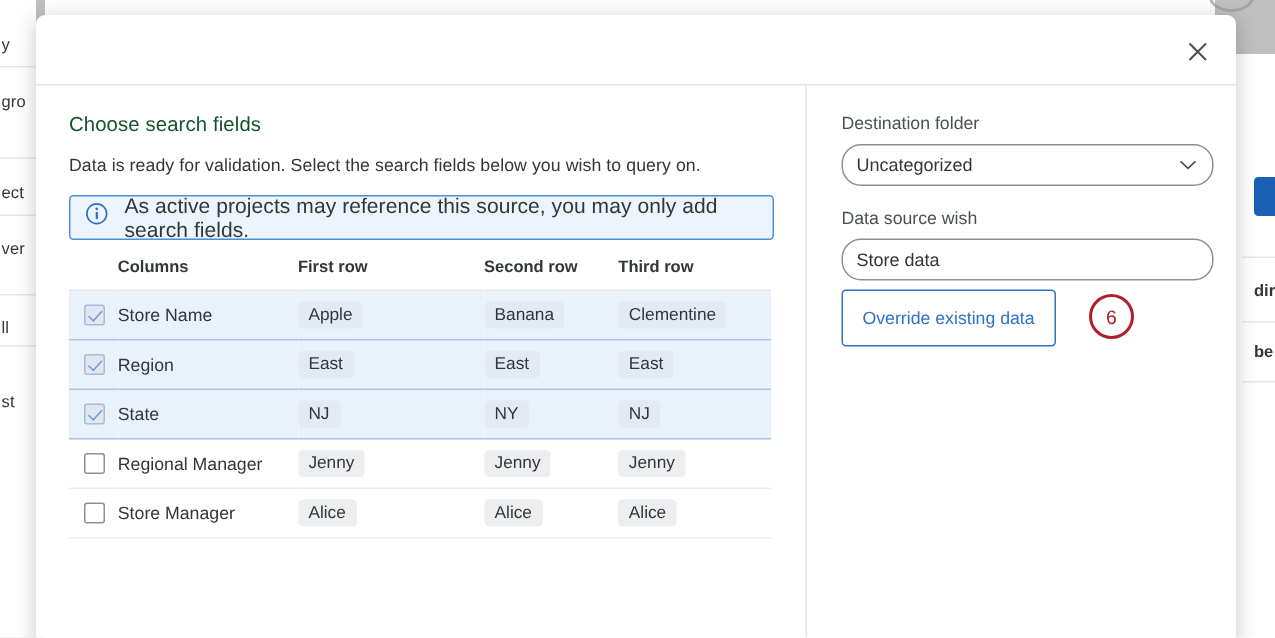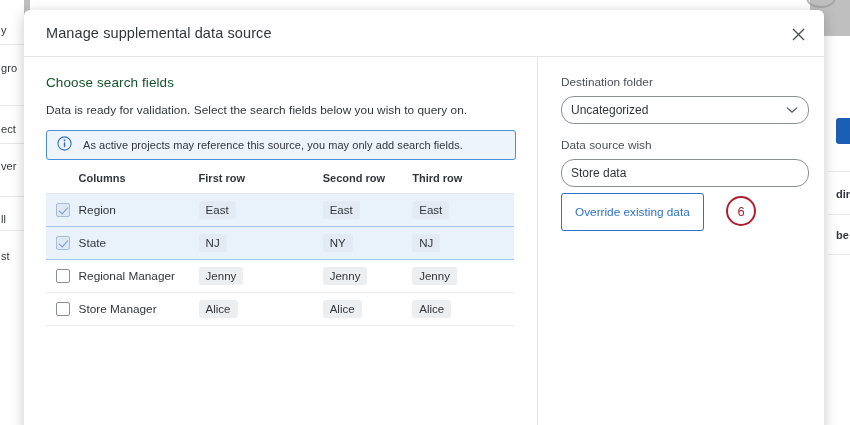--- a/index.html
+++ b/index.html
@@ -112,21 +112,21 @@
   .info-banner {
     width: 470px; height: 30px;
     background: #eef4fc;
     border: 1px solid #4a90d9;
     border-radius: 3px;
     display: flex; align-items: center;
     padding-left: 10px;
     margin-bottom: 12px;
   }
   .info-icon { flex: 0 0 auto; margin-right: 11px; display: block; }
-  .info-text { font-size: 11px; color: #32363b; letter-spacing: .05px; }
+  .info-text { font-size: 14px; color: #32363b; letter-spacing: .05px; }
 
   .count-line { font-size: 11.8px; color: #32363b; margin-bottom: 14px; }
   .count-num { color: #2f72c5; }
 
   
   .tbl { width: 468px; border-collapse: collapse; }
   .tbl th {
     text-align: left;
     font-size: 11px; font-weight: bold; color: #32363b;
     padding: 0 0 9px 0;
@@ -224,21 +224,21 @@
       <div class="bg-left-line" style="top:44px"></div>
       <div class="bg-left-line" style="top:105px"></div>
       <div class="bg-left-line" style="top:143px"></div>
       <div class="bg-left-line" style="top:196px"></div>
       <div class="bg-left-line" style="top:230px"></div>
       <div class="bg-frag" style="top:24px">y</div>
       <div class="bg-frag" style="top:62px">gro</div>
       <div class="bg-frag" style="top:123px">ect</div>
       <div class="bg-frag" style="top:160px">ver</div>
       <div class="bg-frag" style="top:213px">ll</div>
-      <div class="bg-frag" style="top:250px">st</div>
+      <div class="bg-frag" style="top:262px">st</div>
     </div>
   </div>
 
   <div class="bg-right">
     <div class="bg-right-card">
       <div class="bg-blue-btn"></div>
       <div class="bg-right-line" style="top:135px"></div>
       <div class="bg-right-line" style="top:178px"></div>
       <div class="bg-right-line" style="top:218px"></div>
       <div class="bg-right-frag" style="top:152px">dir</div>
@@ -247,21 +247,20 @@
     <div class="bg-scrollbar-track">
       <div class="bg-scrollbar-thumb" style="left:1px;top:6px"></div>
     </div>
   </div>
 
   <div class="bg-arc"></div>
 
   <div class="modal">
 
     <div class="modal-header">
-      <div class="modal-title">Manage supplemental data source</div>
       <button class="close-btn">
         <svg width="13" height="13" viewBox="0 0 13 13" aria-hidden="true">
           <path d="M1 1 L12 12 M12 1 L1 12" stroke="#4b5056" stroke-width="1.4" fill="none"></path>
         </svg>
       </button>
     </div>
 
     <div class="modal-body">
 
       <div class="left-pane">
@@ -285,20 +284,29 @@
           <thead>
             <tr>
               <th class="th-check"></th>
               <th class="th-columns">Columns</th>
               <th class="th-first">First row</th>
               <th class="th-second">Second row</th>
               <th class="th-third">Third row</th>
             </tr>
           </thead>
           <tbody>
+            <tr class="sel sel-first">
+              <td>
+                  <span class="cbx checked"></span>
+                </td>
+              <td>Store Name</td>
+              <td><span class="chip">Apple</span></td>
+              <td><span class="chip">Banana</span></td>
+              <td><span class="chip">Clementine</span></td>
+            </tr>
             <tr class="sel sel-last">
               <td>
                   <span class="cbx checked"></span>
                 </td>
               <td>Region</td>
               <td><span class="chip">East</span></td>
               <td><span class="chip">East</span></td>
               <td><span class="chip">East</span></td>
             </tr>
             <tr class="sel">

